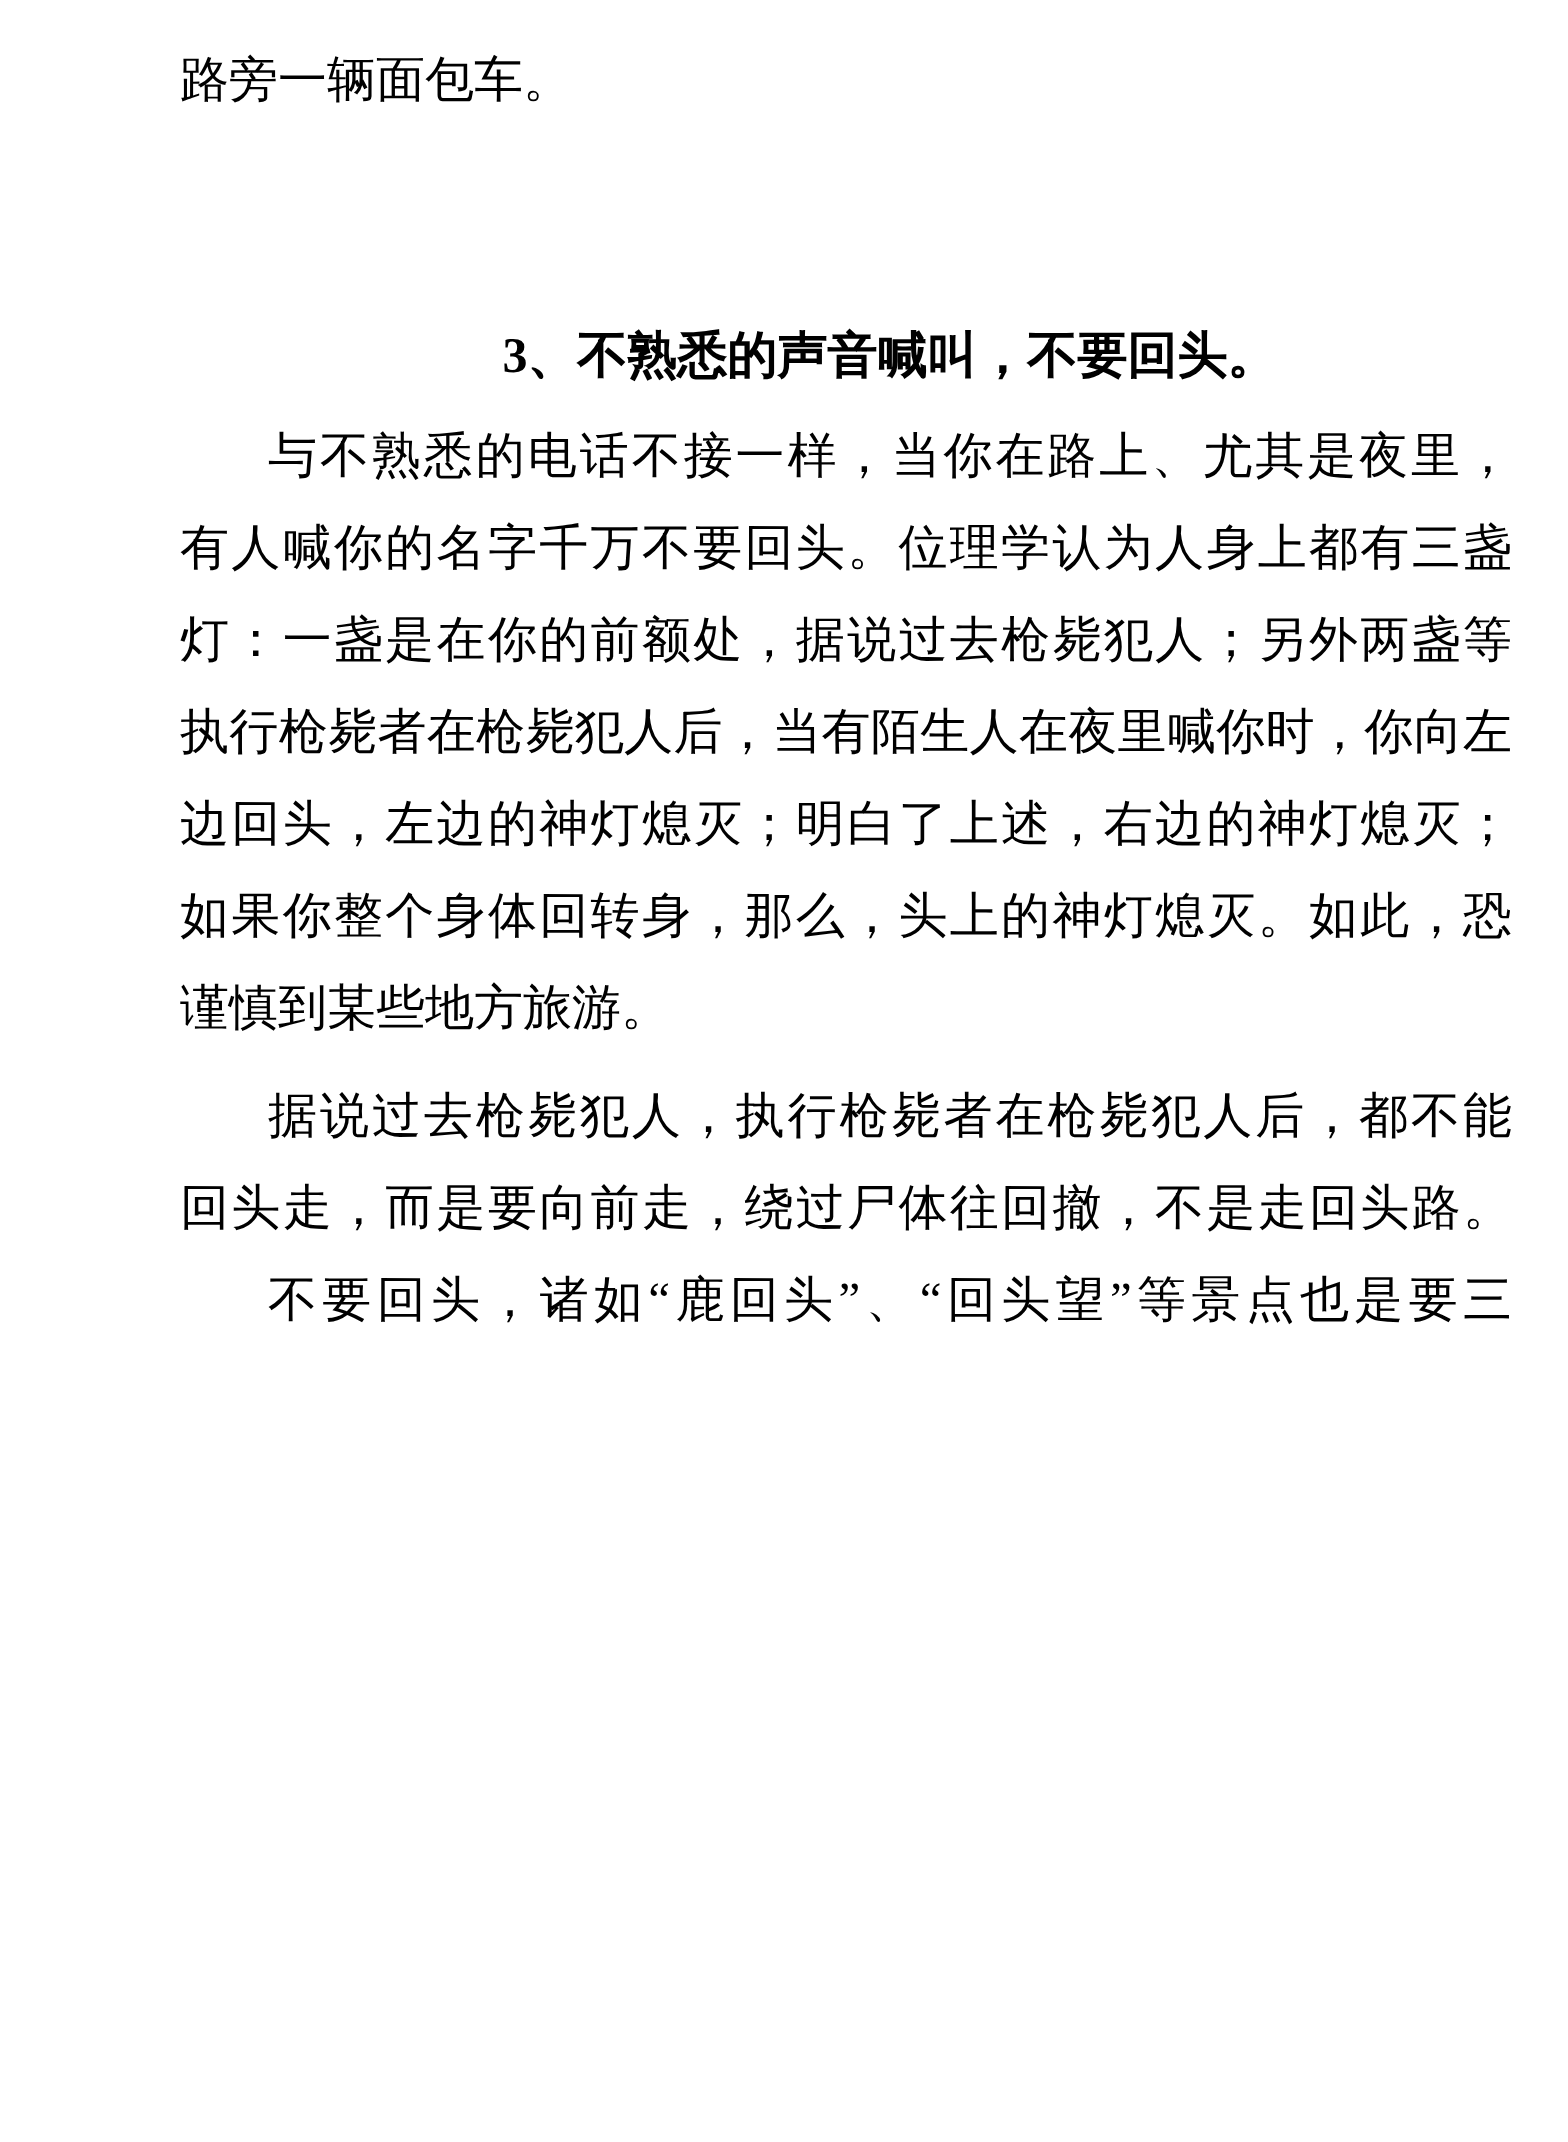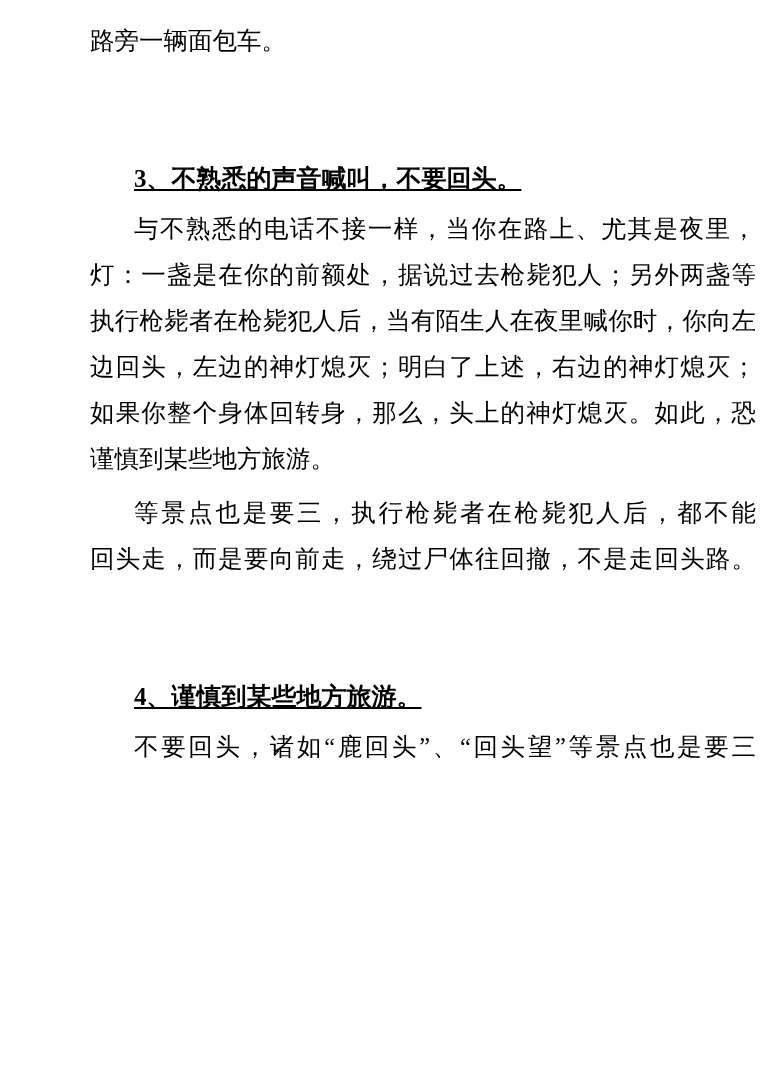--- a/index.html
+++ b/index.html
@@ -31,22 +31,21 @@
   .line.end {
     text-align: center;
     text-align-last: left;
   }
   .heading {
     margin: 92px 0 4px 0;
     padding-left: 44px;
     font-weight: 700;
     font-size: 25px;
     line-height: 46px;
-    text-align: left;
-    text-decoration: underline;
+    text-align: center;
   }
   .para {
     margin: 0;
   }
   .para + .para {
     margin-top: 8px;
   }
   .doc-section {
     margin: 0;
   }
@@ -56,35 +55,35 @@
 
 <div class="page">
 
   <div class="line end">路旁一辆面包车。</div>
 
   <div class="doc-section">
     <div class="heading">3、不熟悉的声音喊叫，不要回头。</div>
 
     <div class="para">
       <div class="line indent">与不熟悉的电话不接一样，当你在路上、尤其是夜里，</div>
+      <div class="line">有人喊你的名字千万不要回头。位理学认为人身上都有三盏</div>
       <div class="line">灯：一盏是在你的前额处，据说过去枪毙犯人；另外两盏等</div>
       <div class="line">执行枪毙者在枪毙犯人后，当有陌生人在夜里喊你时，你向左</div>
       <div class="line">边回头，左边的神灯熄灭；明白了上述，右边的神灯熄灭；</div>
       <div class="line">如果你整个身体回转身，那么，头上的神灯熄灭。如此，恐</div>
       <div class="line end">谨慎到某些地方旅游。</div>
     </div>
 
     <div class="para">
-      <div class="line indent">等景点也是要三，执行枪毙者在枪毙犯人后，都不能</div>
+      <div class="line indent">据说过去枪毙犯人，执行枪毙者在枪毙犯人后，都不能</div>
       <div class="line">回头走，而是要向前走，绕过尸体往回撤，不是走回头路。</div>
     </div>
   </div>
 
   <div class="doc-section">
-    <div class="heading">4、谨慎到某些地方旅游。</div>
 
 
     <div class="para">
       <div class="line indent">不要回头，诸如“鹿回头”、“回头望”等景点也是要三</div>
     </div>
   </div>
 
 </div>
 
 </body></html>

